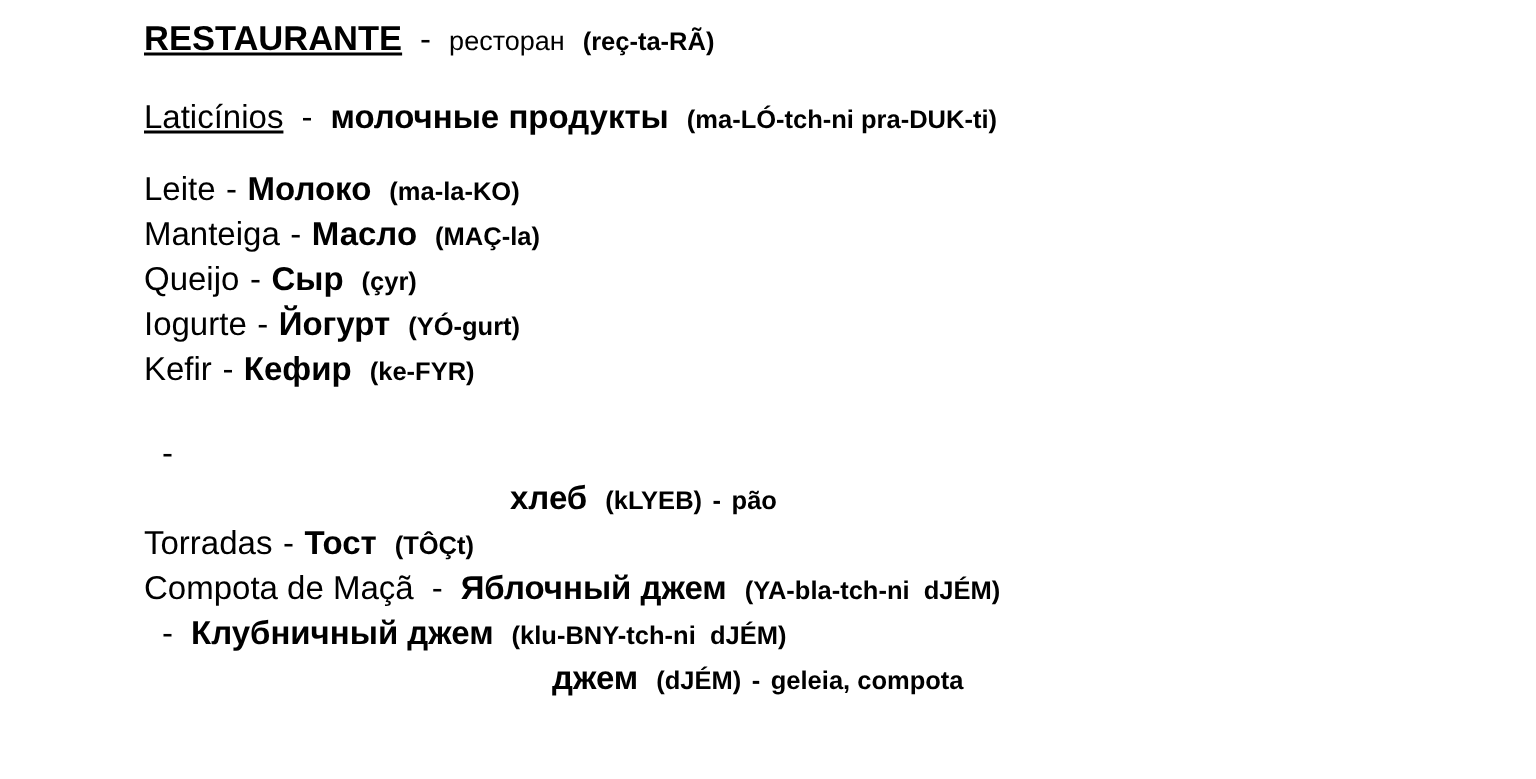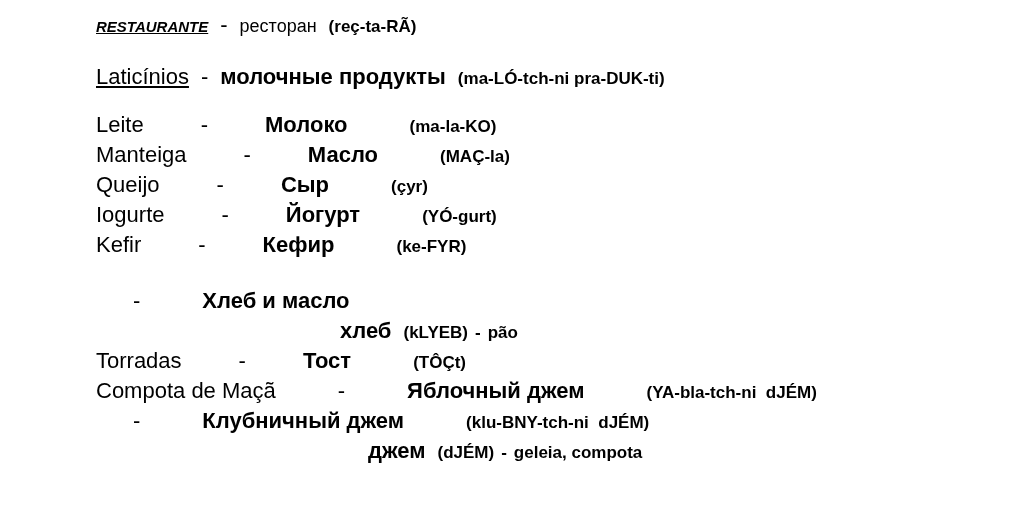--- a/index.html
+++ b/index.html
@@ -28,23 +28,22 @@
     line-height: 1.0;
   }
   .title-line {
     margin-bottom: 30px;
   }
   .pt {
     font-size: 22px;
     color: #000;
   }
   .pt-title {
-    font-size: 15px;
+    font-size: 23px;
     font-weight: bold;
-    font-style: italic;
     text-decoration: underline;
   }
   .pt-underline {
     font-size: 22px;
     text-decoration: underline;
   }
   .dash {
     font-size: 22px;
   }
   .ru {
@@ -57,21 +56,20 @@
   .tr {
     font-size: 17px;
     color: #000;
     font-weight: bold;
   }
   .sec-head {
     margin-bottom: 26px;
   }
   .item {
     margin-bottom: 8px;
-    gap: 25px;
   }
   .gap-block {
     margin-top: 34px;
   }
   .indent-sub {
     padding-left: 244px;
     margin-bottom: 8px;
   }
   .indent-sub2 {
     padding-left: 272px;
@@ -152,21 +150,20 @@
     <span class="sp-s"></span>
     <span class="ru">Кефир</span>
     <span class="sp-m"></span>
     <span class="tr">(ke-FYR)</span>
   </div>
 
   <div class="line item gap-block">
     <span class="sp-m"></span>
     <span class="dash">-</span>
     <span class="sp-m"></span>
-    <span class="ru">Хлеб и масло</span>
     <span class="sp-m"></span>
   </div>
 
   <div class="line indent-sub">
     <span class="ru">хлеб</span>
     <span class="sp-m"></span>
     <span class="tr">(kLYEB)</span>
     <span class="sp-s"></span>
     <span class="tr">-</span>
     <span class="sp-s"></span>

